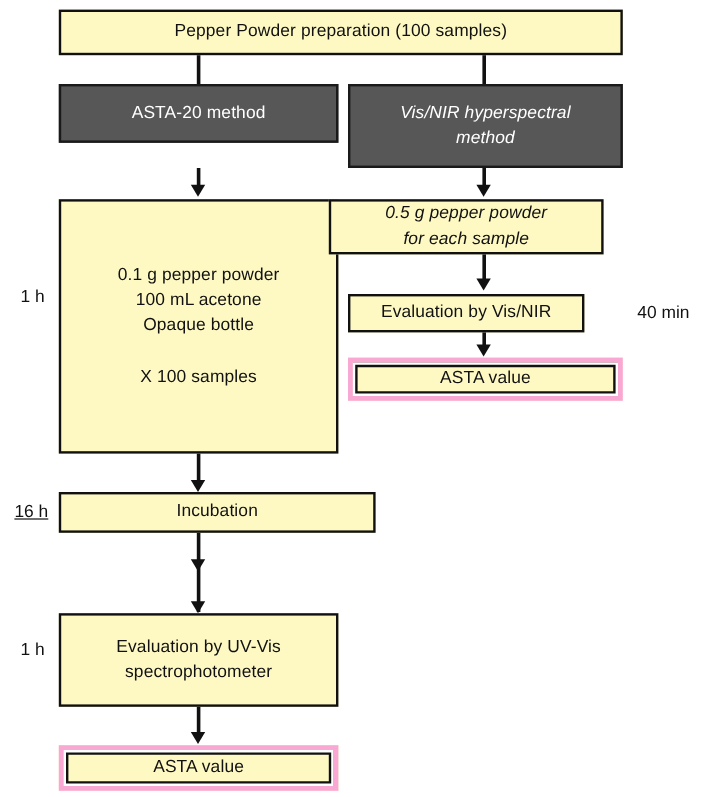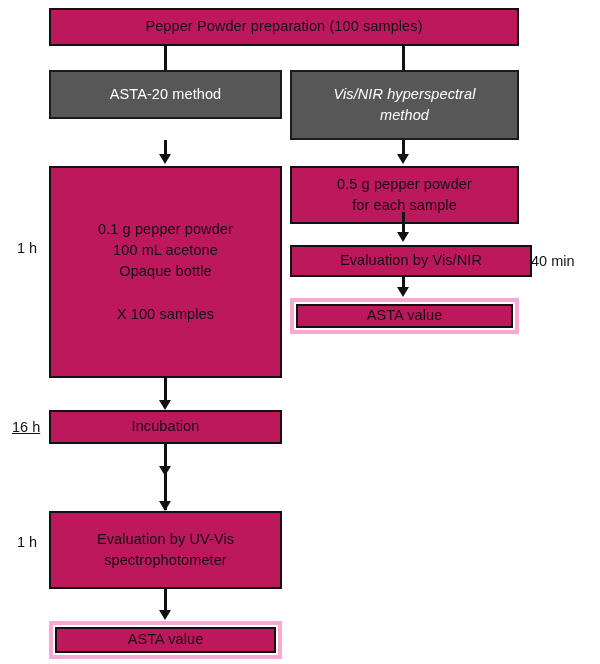--- a/index.html
+++ b/index.html
@@ -17,21 +17,21 @@
     height: 664px;
     background: #ffffff;
     overflow: hidden;
   }
 
   
   .box {
     position: absolute;
     box-sizing: border-box;
     border: 2px solid #111111;
-    background: #be185d;
+    background: #fef9c3;
     color: #111111;
     display: flex;
     align-items: center;
     justify-content: center;
     text-align: center;
     font-size: 14.5px;
     line-height: 1.45;
     letter-spacing: .1px;
   }
   .box.dark {
@@ -103,44 +103,44 @@
 
   <div class="box" style="left:49px; top:166px; width:233px; height:212px;text-align:center;">
     <span class="txt">0.1 g pepper powder
 100 mL acetone
 Opaque bottle
 
 X 100 samples</span>
   </div>
   <div class="tlabel" style="left:17px; top:240px;">1 h</div>
 
-  <div class="box" style="left:290px; top:166px; width:229px; height:58px;">
+  <div class="box" style="left:274px; top:166px; width:229px; height:46px;font-style:italic;">
     <span class="txt">0.5 g pepper powder
 for each sample</span>
   </div>
 
   <div class="vline" style="left:402px; top:212px; width:3px; height:22px;"></div>
   <div class="arrowhead" style="left:397px; top:232px;"></div>
 
-  <div class="box" style="left:290px; top:245px; width:242px; height:32px;">
+  <div class="box" style="left:290px; top:245px; width:197px; height:32px;">
     <span class="txt">Evaluation by Vis/NIR</span>
   </div>
   <div class="tlabel" style="left:531px; top:253px;">40 min</div>
 
   <div class="vline" style="left:402px; top:277px; width:3px; height:13px;"></div>
   <div class="arrowhead" style="left:397px; top:287px;"></div>
 
   <div class="box double" style="left:290px; top:298px; width:229px; height:36px;">
     <span class="txt">ASTA value</span>
   </div>
 
   <div class="vline" style="left:164px; top:378px; width:3px; height:28px;"></div>
   <div class="arrowhead" style="left:159px; top:400px;"></div>
 
-  <div class="box" style="left:49px; top:410px; width:233px; height:34px;">
+  <div class="box" style="left:49px; top:410px; width:264px; height:34px;">
     <span class="txt">Incubation</span>
   </div>
   <div class="tlabel" style="left:12px; top:419px;text-decoration:underline;">16 h</div>
 
   <div class="vline" style="left:164px; top:444px; width:3px; height:66px;"></div>
   <div class="arrowhead" style="left:159px; top:466px;"></div>
   <div class="arrowhead" style="left:159px; top:501px;"></div>
 
   <div class="box" style="left:49px; top:511px; width:233px; height:78px;">
     <span class="txt">Evaluation by UV-Vis

